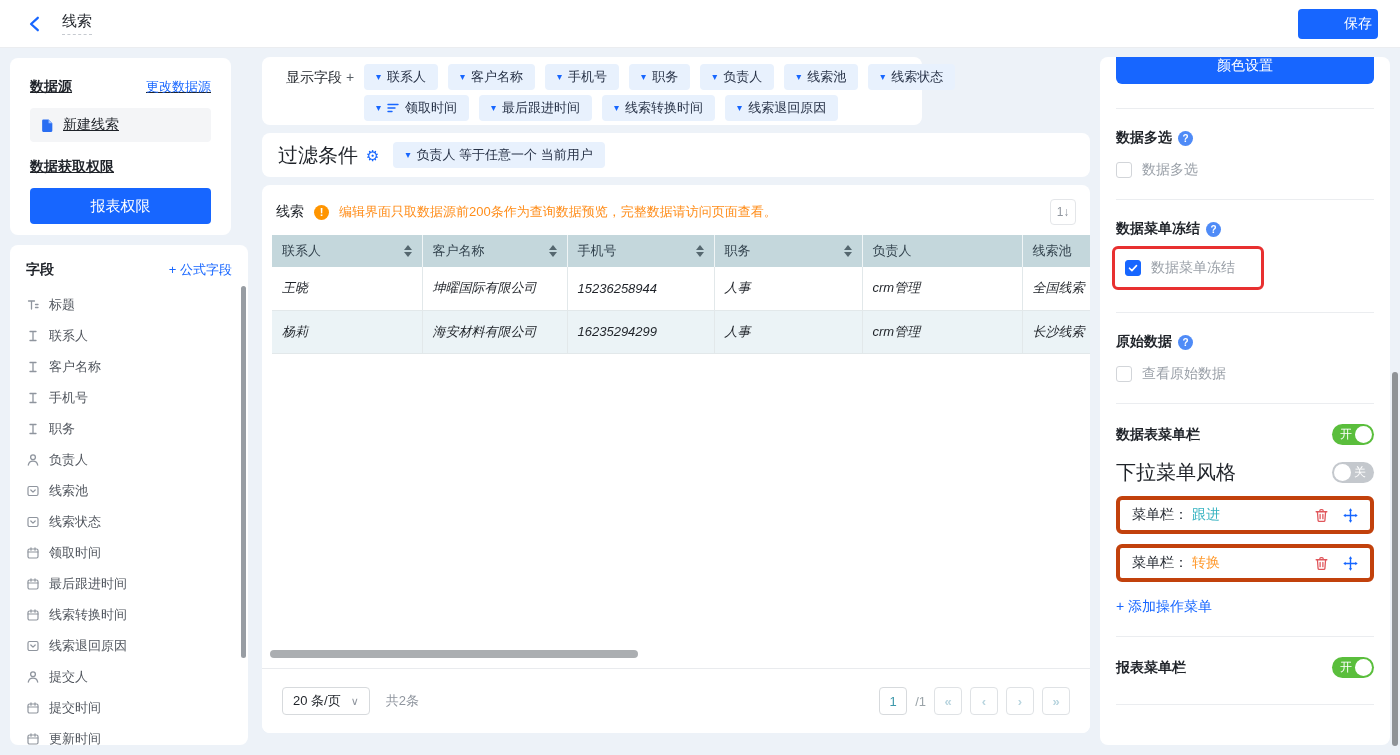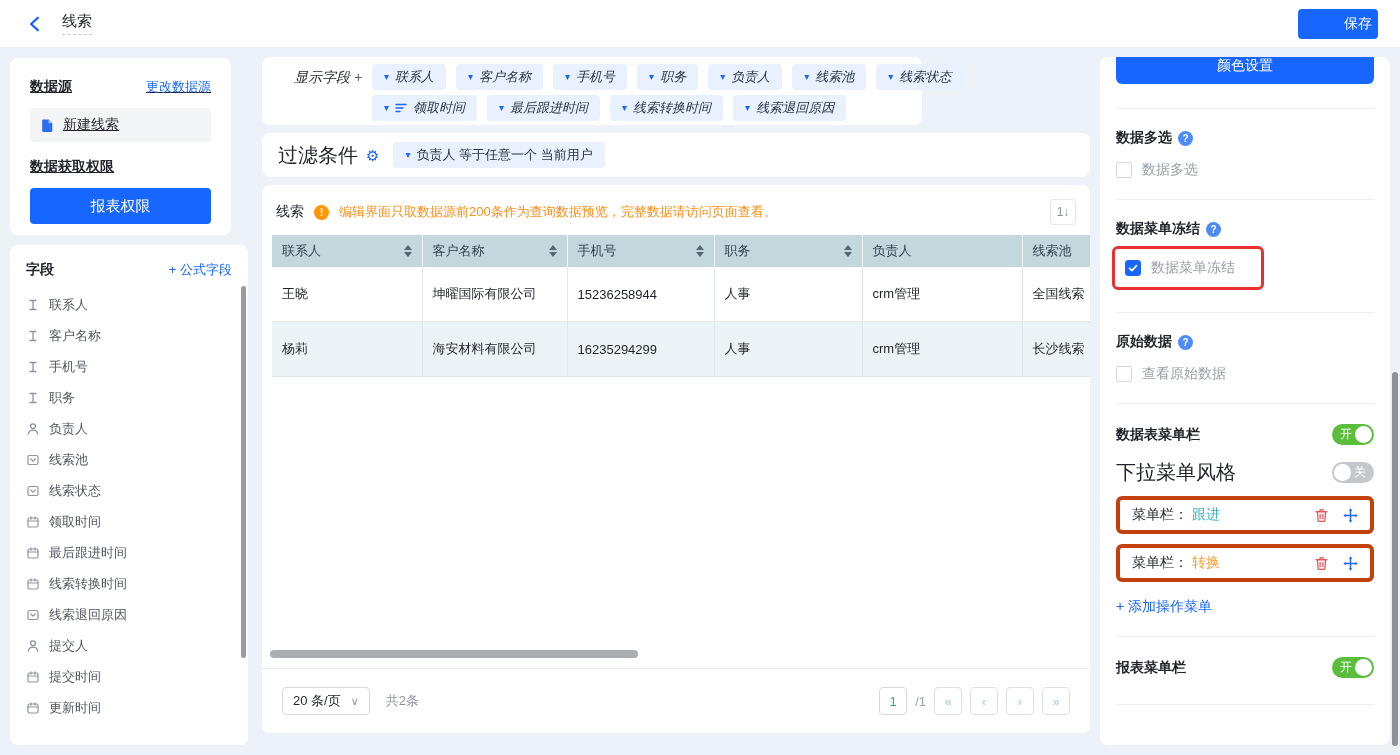--- a/index.html
+++ b/index.html
@@ -27,21 +27,21 @@
     height:34px; padding:0 10px; margin:12px 0 16px; font-size:14px; cursor:pointer; }
   .perm-btn { width:100%; height:36px; margin-top:12px; background:#1766ff; color:#fff;
     border:none; border-radius:4px; font-size:15px; cursor:pointer; }
   
   #card-fields { left:10px; top:245px; width:238px; height:500px; padding:16px; overflow:hidden; }
   .field-list { margin-top:10px; }
   .field-item { display:flex; align-items:center; gap:9px; height:31px; font-size:13px;
     color:#51565e; cursor:pointer; }
   .field-item svg { flex:0 0 auto; }
   
-  #card-display { left:262px; top:57px; width:660px; height:68px; padding:7px 32px 4px;font-style:italic; }
+  #card-display { left:262px; top:57px; width:660px; height:68px; padding:7px 24px 4px; }
   .disp-row { display:flex; align-items:flex-start; }
   .disp-label { flex:0 0 78px; padding-top:5px; font-size:14px; color:#1f2329; }
   .disp-label .plus { color:#585f66; margin-left:4px; cursor:pointer; }
   .chips { display:flex; gap:10px; }
   .chips.row2 { margin-left:78px; margin-top:5px; }
   .chip { display:inline-flex; align-items:center; gap:6px; background:#e8f1fd; border-radius:4px;
     height:26px; padding:0 12px; font-size:13px; color:#273247; white-space:nowrap; cursor:pointer; }
   .caret { color:#1766ff; font-size:10px; line-height:1; }
   .caret::before { content:"▾"; }
   #card-filter { left:262px; top:133px; width:828px; height:44px; padding:9px 16px; display:flex; align-items:center; gap:8px; }
@@ -56,22 +56,22 @@
   .warn-text { color:#ff8d1a; font-size:13px; flex:1; }
   .order-box { width:26px; height:26px; border:1px solid #e4e6e9; border-radius:4px; color:#8f959e;
     font-size:12px; display:flex; align-items:center; justify-content:center; cursor:pointer; }
   .grid { width:906px; border-collapse:collapse; table-layout:fixed; }
   .grid th { background:#c4d7dc; height:32px; font-weight:normal; font-size:13px; color:#33434e;
     text-align:left; padding:0 10px; border-right:1px solid rgba(255,255,255,.75); cursor:pointer; }
   .grid th .th-in { display:flex; align-items:center; justify-content:space-between; }
   .sorter { display:flex; flex-direction:column; gap:2px; }
   .tri-up { width:0; height:0; border-left:4px solid transparent; border-right:4px solid transparent; border-bottom:5px solid #55676f; }
   .tri-dn { width:0; height:0; border-left:4px solid transparent; border-right:4px solid transparent; border-top:5px solid #55676f; }
-  .grid td { height:43px; font-size:13px; color:#1f2329; padding:18px 10px;
-    border-right:1px solid #e2e8ea; border-bottom:1px solid #e2e8ea; background:#fff; }
+  .grid td { height:43px; font-size:13px; color:#1f2329; padding:0 10px;
+    border-right:1px solid #e2e8ea; border-bottom:1px solid #e2e8ea; background:#fff;font-style:italic; }
   .grid tr.alt td { background:#ebf3f6; }
   .hscroll { position:absolute; left:8px; top:465px; width:368px; height:8px; background:#abaeb1; border-radius:4px; cursor:pointer; }
   .tbl-footer { position:absolute; left:0; right:0; bottom:0; height:65px; border-top:1px solid #e9ebee;
     display:flex; align-items:center; padding:0 20px; background:#fff; }
   .size-select { display:flex; align-items:center; gap:10px; border:1px solid #d7dadd; border-radius:4px;
     height:28px; padding:0 10px; font-size:13px; color:#1f2329; cursor:pointer; }
   .size-select .chev { color:#8f959e; font-size:11px; }
   .total-txt { margin-left:16px; color:#8f959e; font-size:13px; }
   .pager { margin-left:auto; display:flex; align-items:center; gap:8px; }
   .page-box { width:28px; height:28px; border:1px solid #d7dadd; border-radius:4px; color:#3d98ab;
@@ -141,20 +141,26 @@
   <div class="panel-title">数据获取权限</div>
   <button class="perm-btn">报表权限</button>
 </div>
 
 <div class="card" id="card-fields">
   <div class="panel-head">
     <span class="panel-title">字段</span>
     <a class="link">+ 公式字段</a>
   </div>
   <div class="field-list">
+    <div class="field-item">
+      <svg width="14" height="14" viewBox="0 0 14 14">
+          <path d="M2.5 3h6M5.5 3v8M9.5 6.5h2.5M9.5 9.5h2.5" stroke="#8f959e" stroke-width="1.3" fill="none" stroke-linecap="round"></path>
+        </svg>
+      <span>标题</span>
+    </div>
     <div class="field-item">
       <svg width="14" height="14" viewBox="0 0 14 14">
           <path d="M4 2.5h6M7 2.5v9M4 11.5h6" stroke="#8f959e" stroke-width="1.3" fill="none" stroke-linecap="round"></path>
         </svg>
       <span>联系人</span>
     </div>
     <div class="field-item">
       <svg width="14" height="14" viewBox="0 0 14 14">
           <path d="M4 2.5h6M7 2.5v9M4 11.5h6" stroke="#8f959e" stroke-width="1.3" fill="none" stroke-linecap="round"></path>
         </svg>

